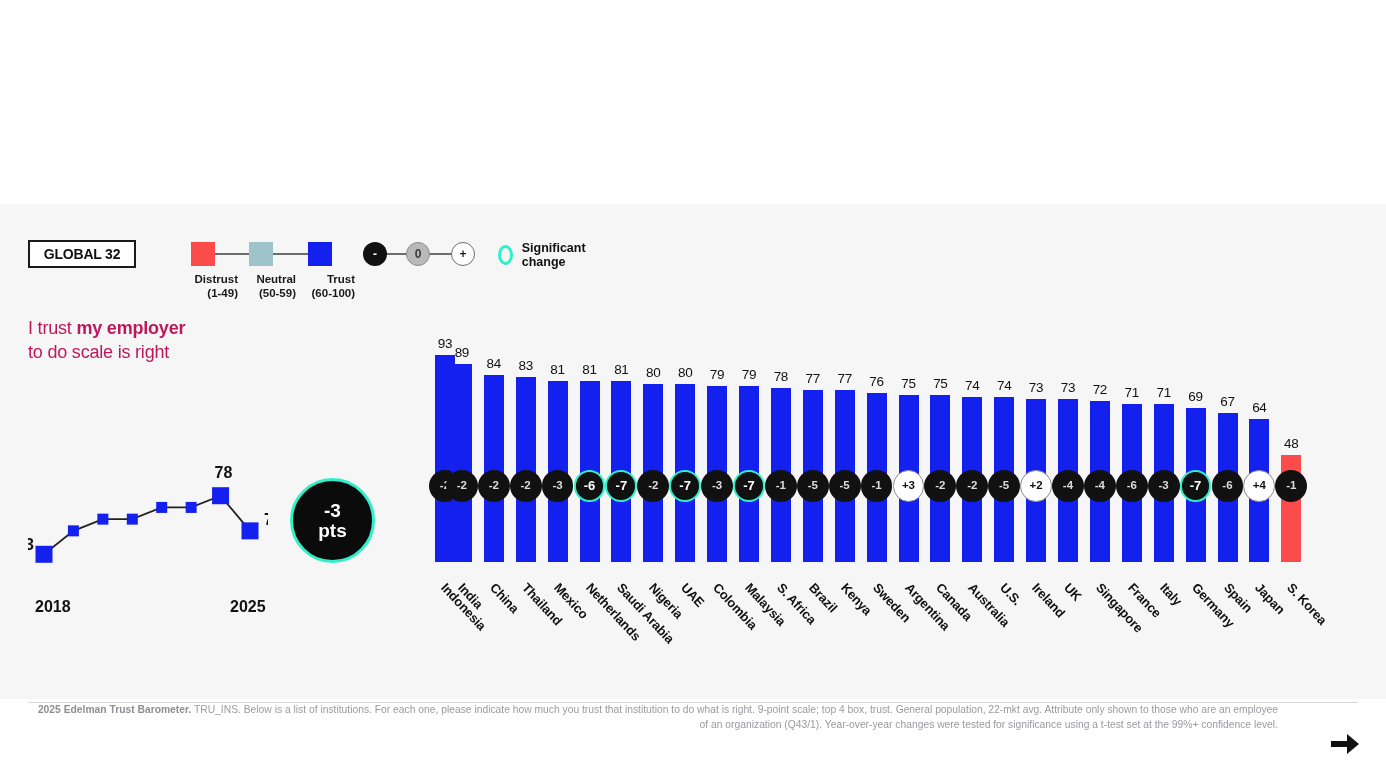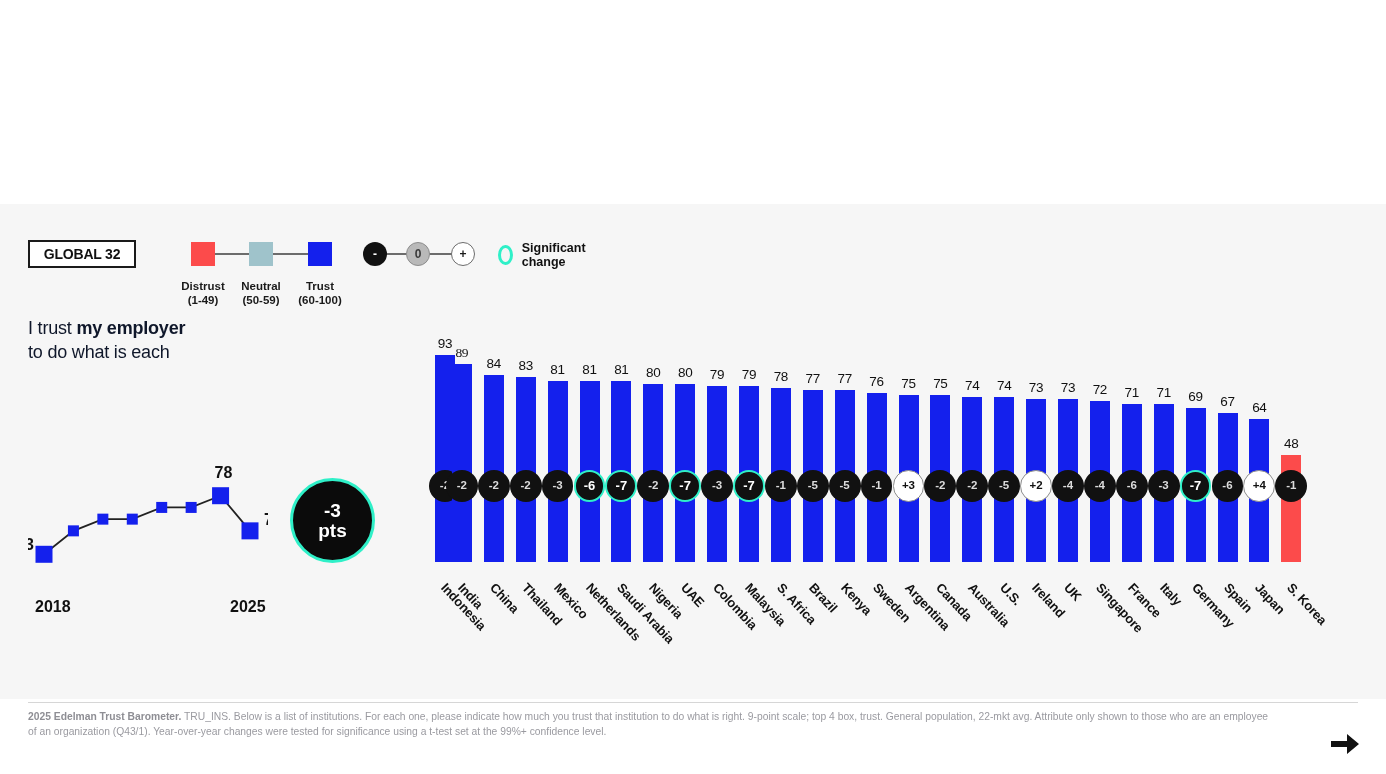--- a/index.html
+++ b/index.html
@@ -60,21 +60,21 @@
   .scale-group { position: absolute; left: 133px; top: 0px; width: 215px; }
   .scale-line {
     position: absolute; left: 42px; top: 21px; width: 120px; height: 2px;
     background: #6c6c6c;
   }
   .sw { position: absolute; top: 10px; width: 24px; height: 24px; }
   .sw.distrust { left: 30px;  background: #fc4b4b; }
   .sw.neutral  { left: 88px;  background: #9fc3cb; }
   .sw.trust    { left: 147px; background: #1420ed; }
   .sw-label {
-    position: absolute; top: 47px; width: 70px; text-align: center;
+    position: absolute; top: 40px; width: 70px; text-align: right;
     font-size: 11.5px; font-weight: bold; color: #1a1a1a; line-height: 1.25;
   }
   .sw-label.distrust { left: 7px; }
   .sw-label.neutral  { left: 65px; }
   .sw-label.trust    { left: 124px; }
   .sw-label .rng { font-weight: bold; display: block; }
 
   .chgkey { position: absolute; left: 335px; top: 10px; width: 120px; height: 26px; }
   .chgkey-line {
     position: absolute; left: 16px; top: 11px; width: 86px; height: 2px; background: #6c6c6c;
@@ -92,21 +92,21 @@
   .sigring {
     width: 20px; height: 20px; border-radius: 50%;
     border: 3px solid #2ff0c8; background: transparent;
   }
   .sigkey-label { font-size: 12.5px; font-weight: bold; color: #111111; }
 
   
   .left-panel { position: absolute; left: 28px; top: 112px; width: 370px; height: 330px; }
   .attr-text {
     position: absolute; left: 0; top: 0;
-    font-size: 18px; color: #0f172a; line-height: 1.35; letter-spacing: -0.2px;
+    font-size: 18px; color: #be185d; line-height: 1.35; letter-spacing: -0.2px;
   }
   .attr-text b { font-weight: bold; }
   .trend-svg { position: absolute; left: 0; top: 100px; }
   .year-left {
     position: absolute; left: 7px; top: 282px;
     font-size: 16px; font-weight: bold; color: #111111;
   }
   .year-right {
     position: absolute; left: 202px; top: 282px;
     font-size: 16px; font-weight: bold; color: #111111;
@@ -167,21 +167,21 @@
   }
   .footer-rule {
     position: absolute; left: 28px; top: 3px; width: 1330px; height: 1px;
     background: #d6d6d6;
   }
   .footnote {
     position: absolute; left: 28px; width: 1250px;
     font-size: 10.3px; color: #9a9aa0; line-height: 1.45;
   }
   .footnote b { font-weight: bold; color: #8e8e94; }
-  .footnote.f1 { top: 11px; }
+  .footnote.f1 { top: 4px; text-align: right; }
   .footnote.f2 { top: 44px; }
   .next-arrow {
     position: absolute; right: 26px; top: 32px;
     width: 30px; height: 26px;
   }
 </style>
 </head>
 <body>
 
 <div id="slide">
@@ -220,21 +220,21 @@
 
       <div class="sigkey">
         <div class="sigring"></div>
         <div class="sigkey-label">Significant change</div>
       </div>
     </div>
 
     <div class="left-panel">
       <div class="attr-text">
         <span>I trust </span><b>my employer</b><br>
-        <span>to do what is each</span>
+        <span>to do scale is right</span>
       </div>
 
       <svg class="trend-svg" id="trend-svg" width="240" height="190">
           <polyline points="16,138.28571428571428 45.42857142857143,114.85714285714286 74.85714285714286,103.14285714285714 104.28571428571429,103.14285714285714 133.71428571428572,91.42857142857143 163.14285714285714,91.42857142857143 192.57142857142858,79.71428571428572 222,114.85714285714286" fill="none" stroke="#222222" stroke-width="1.8"></polyline>
           <rect x="7.5" y="129.78571428571428" width="17" height="17" fill="#1420ed"></rect>
           <rect x="39.92857142857143" y="109.35714285714286" width="11" height="11" fill="#1420ed"></rect>
           <rect x="69.35714285714286" y="97.64285714285714" width="11" height="11" fill="#1420ed"></rect>
           <rect x="98.78571428571429" y="97.64285714285714" width="11" height="11" fill="#1420ed"></rect>
           <rect x="128.21428571428572" y="85.92857142857143" width="11" height="11" fill="#1420ed"></rect>
           <rect x="157.64285714285714" y="85.92857142857143" width="11" height="11" fill="#1420ed"></rect>
@@ -255,21 +255,21 @@
     </div>
 
     <div class="bars-wrap" id="bars-wrap">
         <div class="bar-col" style="left: 15px;">
           <div class="bar-val" style="top: 13.61px;">93</div>
           <div class="bar-rect" style="height: 207.39px; bottom: 110px;"></div>
           <div class="dot neg" style="top: 148px;">-2</div>
           <div class="cat" style="top: 258px; left: 20px;">Indonesia</div>
         </div>
         <div class="bar-col" style="left: 31.9px;">
-          <div class="bar-val" style="top: 22.53px; font-family: Liberation Serif, serif;">89</div>
+          <div class="bar-val" style="top: 22.53px;">89</div>
           <div class="bar-rect" style="height: 198.47px; bottom: 110px;"></div>
           <div class="dot neg" style="top: 148px;">-2</div>
           <div class="cat" style="top: 258px; left: 20px;">India</div>
         </div>
         <div class="bar-col" style="left: 63.8px;">
           <div class="bar-val" style="top: 33.68px;">84</div>
           <div class="bar-rect" style="height: 187.32px; bottom: 110px;"></div>
           <div class="dot neg" style="top: 148px;">-2</div>
           <div class="cat" style="top: 258px; left: 20px;">China</div>
         </div>

